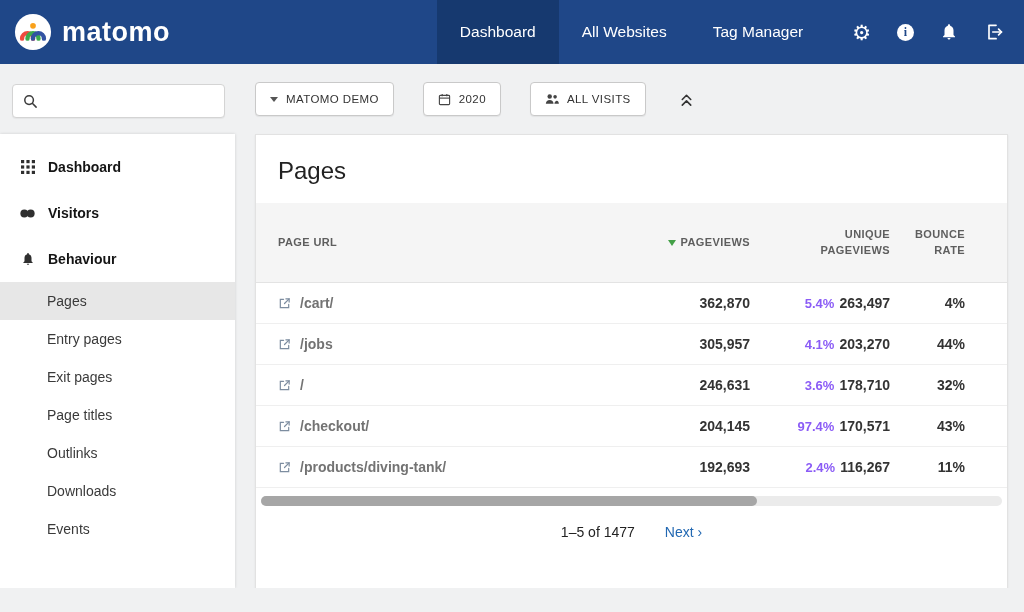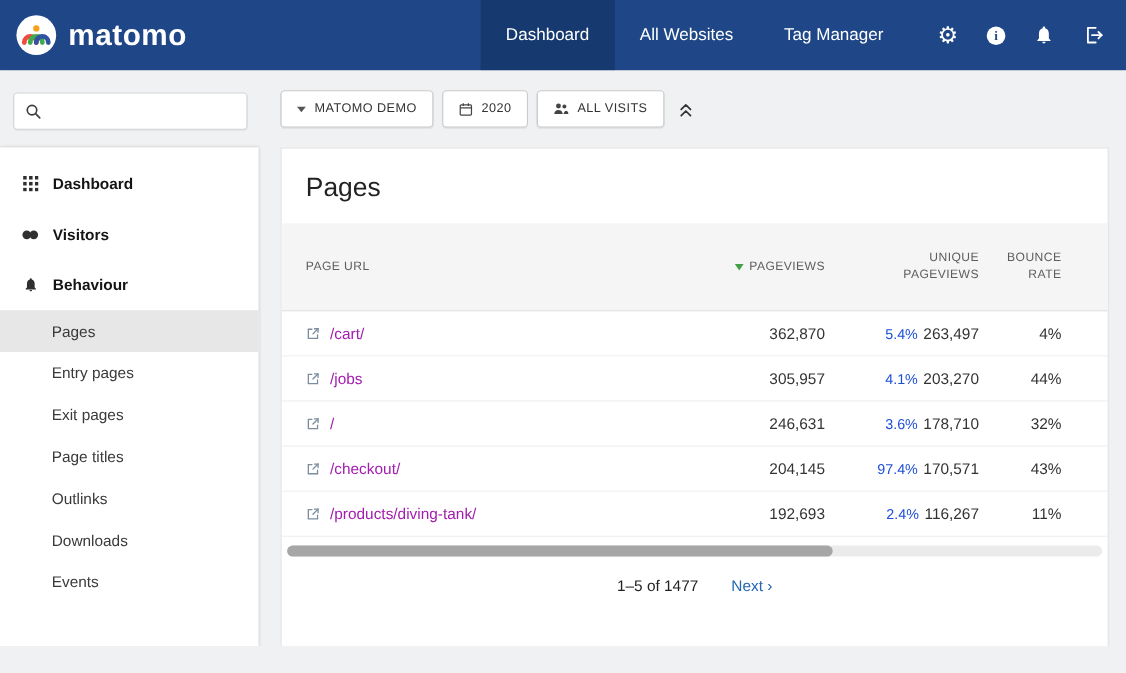--- a/index.html
+++ b/index.html
@@ -45,60 +45,60 @@
   .side-section {
     display: flex; align-items: center; gap: 13px; height: 46px; padding: 0 20px;
     font-weight: bold; font-size: 14px; color: #141414; cursor: pointer;
   }
   .side-section .icon { width: 15px; display: flex; justify-content: center; }
   .side-sub { height: 38px; display: flex; align-items: center; padding: 0 20px 0 47px; font-size: 14px; color: #3a3a3a; cursor: pointer; }
   .side-sub.selected { background: #e7e7e7; }
 
   
   .right-col { flex: 1; display: flex; flex-direction: column; padding: 0 16px 0 20px; min-width: 0; }
-  .controls-row { height: 70px; flex-shrink: 0; display: flex; align-items: center; gap: 8px; }
+  .controls-row { height: 70px; flex-shrink: 0; display: flex; align-items: center; gap: 29px; }
   .ctrl-btn {
     display: inline-flex; align-items: center; gap: 8px; height: 34px; padding: 0 14px;
     background: #fff; border: 1px solid #c9c9c9; border-radius: 4px;
     font-size: 11.5px; letter-spacing: .4px; color: #333; font-weight: 500; cursor: pointer;
     box-shadow: 0 1px 1px rgba(0,0,0,.06); white-space: nowrap;
   }
   .chevron-btn { background: none; border: none; cursor: pointer; padding: 4px; display: flex; }
   .tri-down {
     width: 0; height: 0; border-left: 4px solid transparent; border-right: 4px solid transparent;
     border-top: 5px solid #555;
   }
 
   
   .card {
     background: #fff; flex: 1; border: 1px solid #e2e2e2; border-bottom: none;
     box-shadow: 0 1px 2px rgba(0,0,0,.07); display: flex; flex-direction: column; min-height: 0;
   }
   .card-title { font-size: 24px; color: #222; padding: 22px 0 18px 22px; font-weight: 500; }
 
-  .tgrid { display: grid; grid-template-columns: 1fr 150px 140px 75px; align-items: center; padding: 0 42px 0 22px; }
+  .tgrid { display: grid; grid-template-columns: 1fr 150px 140px 75px; align-items: center; padding: 0 42px 0 22px; font-weight: bold; }
   .thead {
     background: #f5f5f5; border-bottom: 1px solid #e3e3e3; height: 80px;
     color: #5e5e5e; font-size: 11px; letter-spacing: .4px; line-height: 1.45;
   }
   .th-right { justify-self: end; text-align: right; cursor: pointer; }
   .th-left { cursor: pointer; }
   .th-pv { display: flex; align-items: center; gap: 5px; }
   .sort-tri {
     width: 0; height: 0; border-left: 4px solid transparent; border-right: 4px solid transparent;
     border-top: 6px solid #43a047;
   }
   .w80 { display: inline-block; max-width: 82px; }
   .w55 { display: inline-block; max-width: 55px; }
 
   .trow { height: 41px; border-bottom: 1px solid #efefef; font-size: 14px; color: #333; }
   .url-cell { display: flex; align-items: center; gap: 9px; min-width: 0; }
-  .url-link { color: #a21caf; text-decoration: none; cursor: pointer; white-space: nowrap; }
+  .url-link { color: #737373; text-decoration: none; cursor: pointer; white-space: nowrap; }
   .num { justify-self: end; }
-  .pct { color: #1d4ed8; font-size: 13px; margin-right: 5px; }
+  .pct { color: #8b5cf6; font-size: 13px; margin-right: 5px; }
 
   .scrollbar-row { padding: 8px 5px 0 5px; }
   .sb-track { height: 10px; background: #ebebeb; border-radius: 6px; position: relative; cursor: pointer; }
   .sb-thumb { position: absolute; left: 0; top: 0; height: 10px; width: 67%; background: #a6a6a6; border-radius: 6px; cursor: grab; }
 
   .pagination { display: flex; justify-content: center; align-items: center; gap: 30px; padding-top: 18px; font-size: 14px; color: #222; }
   .next-link { color: #2268b2; cursor: pointer; text-decoration: none; }
 </style>
 </head>
 <body>

